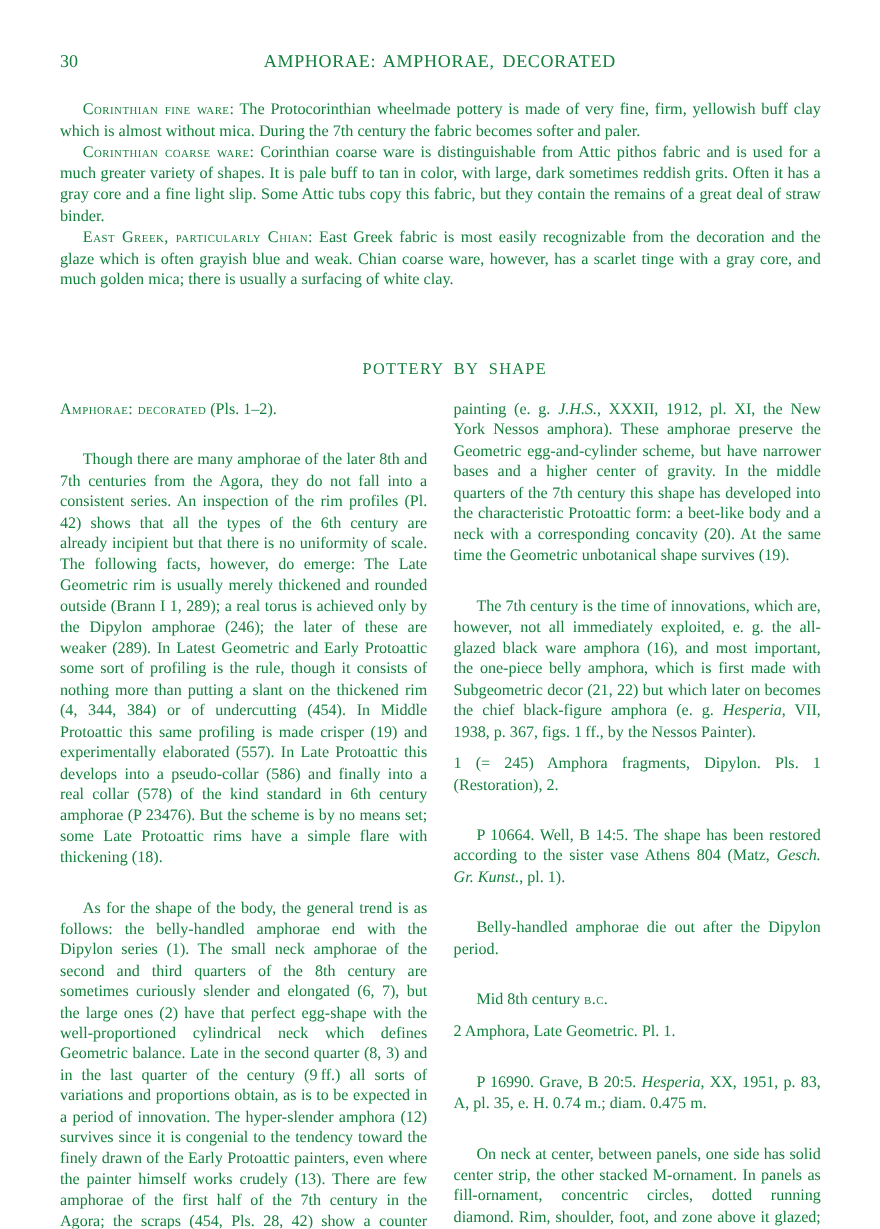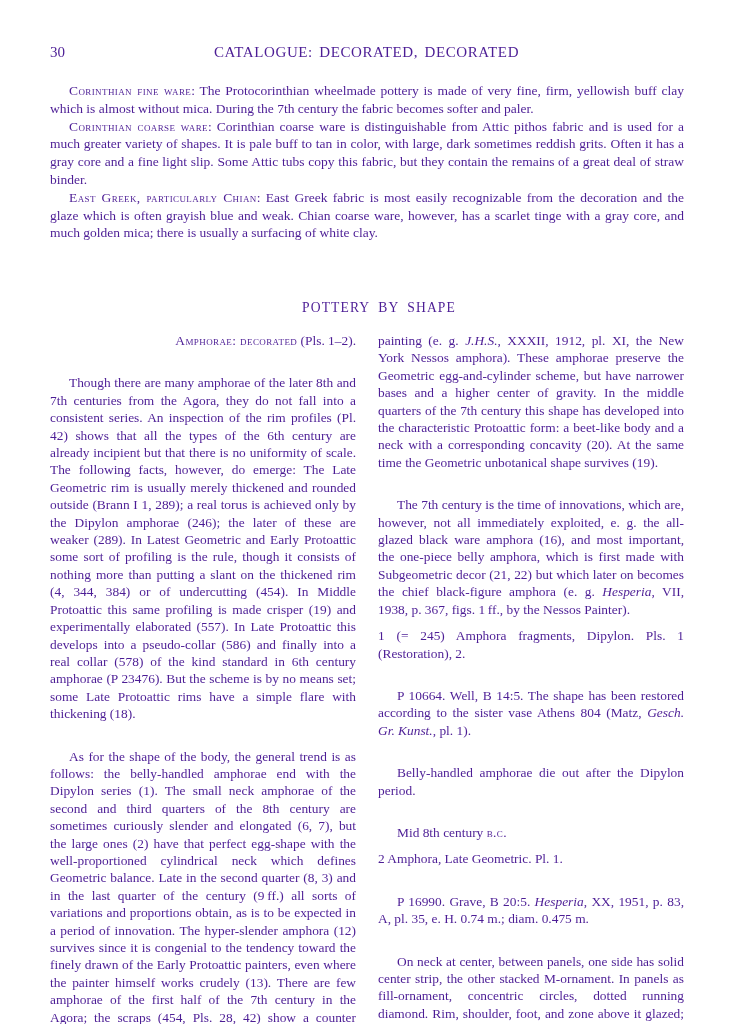--- a/index.html
+++ b/index.html
@@ -1,47 +1,47 @@
 <!DOCTYPE html>
 <html><head>
 <meta charset="utf-8">
 <style>
   html,body{margin:0;padding:0;background:#ffffff;}
   .page{
     position:relative;width:733px;height:1024px;background:#ffffff;
-    font-family:"Liberation Serif","DejaVu Serif",serif;color:#4c1d95;
+    font-family:"Liberation Serif","DejaVu Serif",serif;color:#15803d;
     overflow:hidden;
   }
   .pagenum{position:absolute;left:50px;top:44px;font-size:15px;}
   .running-head{position:absolute;left:0;right:0;top:44px;text-align:center;
     font-size:15px;letter-spacing:0.6px;word-spacing:2px;}
   .intro{position:absolute;left:50px;top:82px;width:634px;
     font-size:13.5px;line-height:17.8px;text-align:justify;}
   .intro p{margin:0;text-indent:19px;}
   .shape-heading{position:absolute;left:0;right:0;top:300px;text-align:center;
     font-size:13.6px;letter-spacing:1.1px;word-spacing:4px;padding-left:25px;}
   .col{position:absolute;top:332px;width:306px;font-size:13.4px;
     line-height:17.4px;text-align:justify;}
   .col-left{left:50px;}
   .col-right{left:378px;}
   .col p{margin:0;}
-  p.lead{margin:0 0 15px 0;text-align:right;}
+  p.lead{margin:0 0 15px 0;text-align:left;}
   p.ind{text-indent:19px;margin-top:25px;}
   .entry{margin-top:9px;}
   .run-sc{font-variant:small-caps;letter-spacing:0.4px;}
   .run-b{font-weight:400;}
   .run-i{font-style:italic;}
 </style>
 </head>
 <body>
 
 <div class="page">
 
   <div class="pagenum">30</div>
-  <div class="running-head">CATALOGUE: DECORATED, DECORATED</div>
+  <div class="running-head">AMPHORAE: AMPHORAE, DECORATED</div>
 
   <div class="intro">
     <p><span class="run-sc">Corinthian fine ware</span><span>: The Protocorinthian wheelmade pottery is made of very fine, firm, yellowish buff clay which is almost without mica. During the 7th century the fabric becomes softer and paler.</span></p>
     <p><span class="run-sc">Corinthian coarse ware</span><span>: Corinthian coarse ware is distinguishable from Attic pithos fabric and is used for a much greater variety of shapes. It is pale buff to tan in color, with large, dark sometimes reddish grits. Often it has a gray core and a fine light slip. Some Attic tubs copy this fabric, but they contain the remains of a great deal of straw binder.</span></p>
     <p><span class="run-sc">East Greek, particularly Chian</span><span>: East Greek fabric is most easily recognizable from the decoration and the glaze which is often grayish blue and weak. Chian coarse ware, however, has a scarlet tinge with a gray core, and much golden mica; there is usually a surfacing of white clay.</span></p>
   </div>
 
   <div class="shape-heading">POTTERY BY SHAPE</div>
 
   <div class="col col-left">

